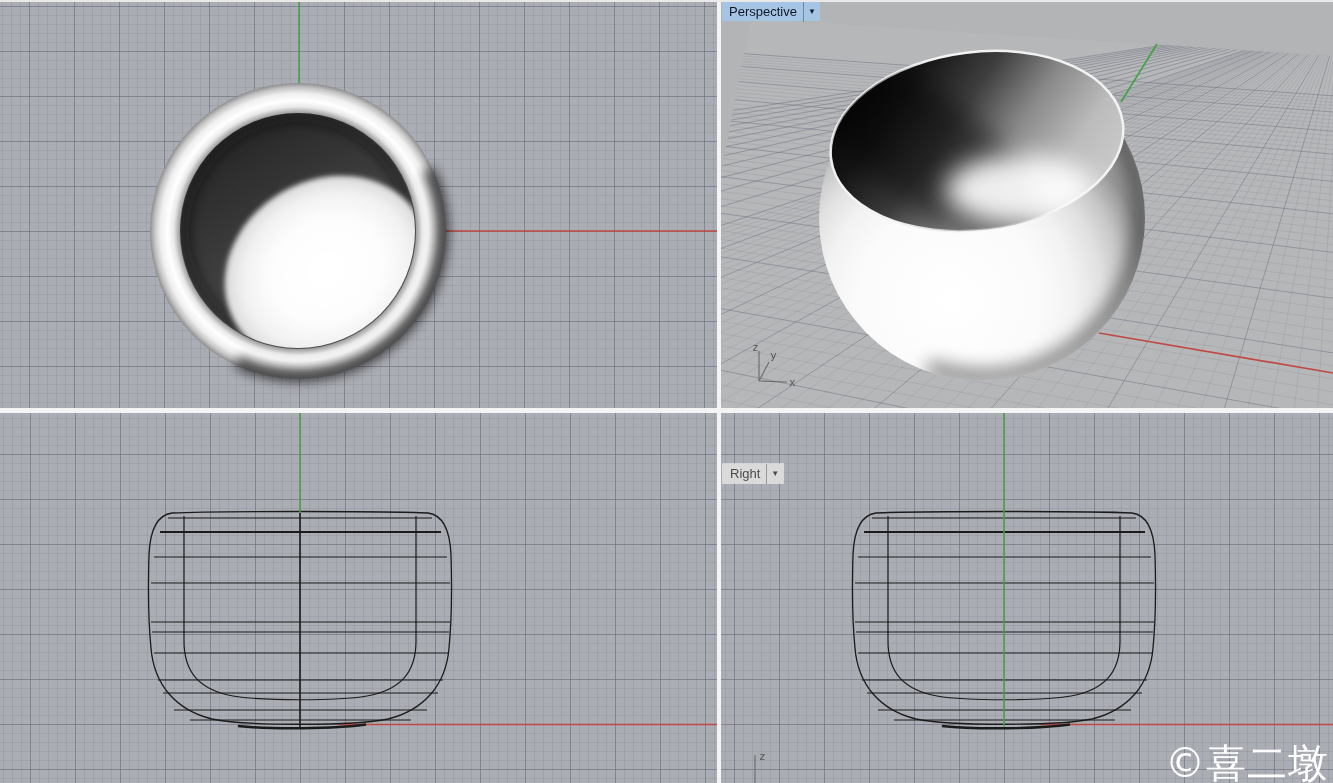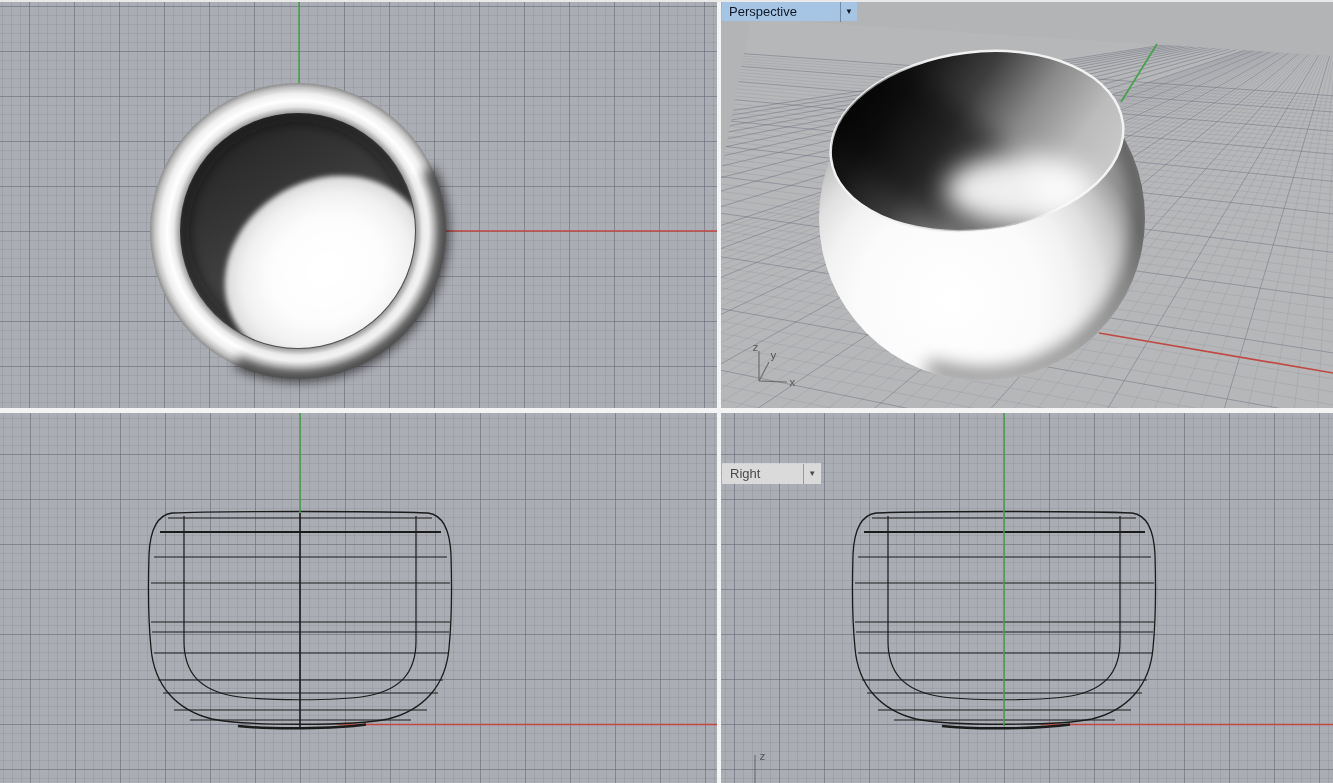--- a/index.html
+++ b/index.html
@@ -19,21 +19,21 @@
   #vp-top{left:0;top:0;width:717px;height:408px;}
   #vp-persp{left:721px;top:0;width:612px;height:408px;background:var(--perspective-bg,#B3B4B6);}
   #vp-front{left:0;top:413px;width:717px;height:370px;}
   #vp-right{left:721px;top:413px;width:612px;height:370px;}
   .sep{position:absolute;background:var(--separator,#F4F4F4);}
   #sep-v{left:717px;top:0;width:4px;height:783px;}
   #sep-h{left:0;top:408px;width:1333px;height:5px;}
   #top-edge{position:absolute;left:0;top:0;width:1333px;height:2px;background:#e9e9e9;}
   svg{position:absolute;left:0;top:0;display:block;}
   .vtab{position:absolute;display:flex;align-items:center;height:19px;
-        font-size:13px;line-height:19px;z-index:5;user-select:none;gap:37px;}
+        font-size:13px;line-height:19px;z-index:5;user-select:none;}
   #tab-persp{left:1px;top:2px;background:var(--active-tab-bg,#A6C5E4);color:var(--active-tab-text,#101826);}
   #tab-right{left:2px;top:3px;background:var(--inactive-tab-bg,#DADADA);color:var(--inactive-tab-text,#4A4A4A);
              box-shadow:0 0 0 1px rgba(255,255,255,.55);margin-top:48px;}
   .vtab .lbl{padding:0 6px 1px 7px;}
   .vtab .arrow{border-left:1px solid rgba(70,85,110,.55);padding:0 4px 1px 4px;
                font-size:8px;display:flex;align-items:center;height:100%;}
   #tab-right .arrow{border-left:1px solid rgba(110,110,110,.6);}
   .wire{stroke:var(--wireframe,#1b1b1b);fill:none;}
   .ax-g{stroke:var(--axis-green,#46A24A);fill:none;}
   .ax-r{stroke:var(--axis-red,#C04943);fill:none;}
@@ -413,17 +413,18 @@
     <path class="ax-g" d="M283,0 L283,313" stroke-width="1.5"></path>
     <g>
       <path class="gizmo-line" d="M34,342 L34,370"></path>
       <text class="gizmo-txt" x="38" y="347">z</text>
     </g>
   </svg>
   <div class="vtab" id="tab-right">
     <span class="lbl">Right</span>
     <span class="arrow">▼</span>
   </div>
+  <div id="watermark">©喜二墩</div>
 </div>
 
 <div class="sep" id="sep-v"></div>
 <div class="sep" id="sep-h"></div>
 <div id="top-edge"></div>
 
 </body></html>

